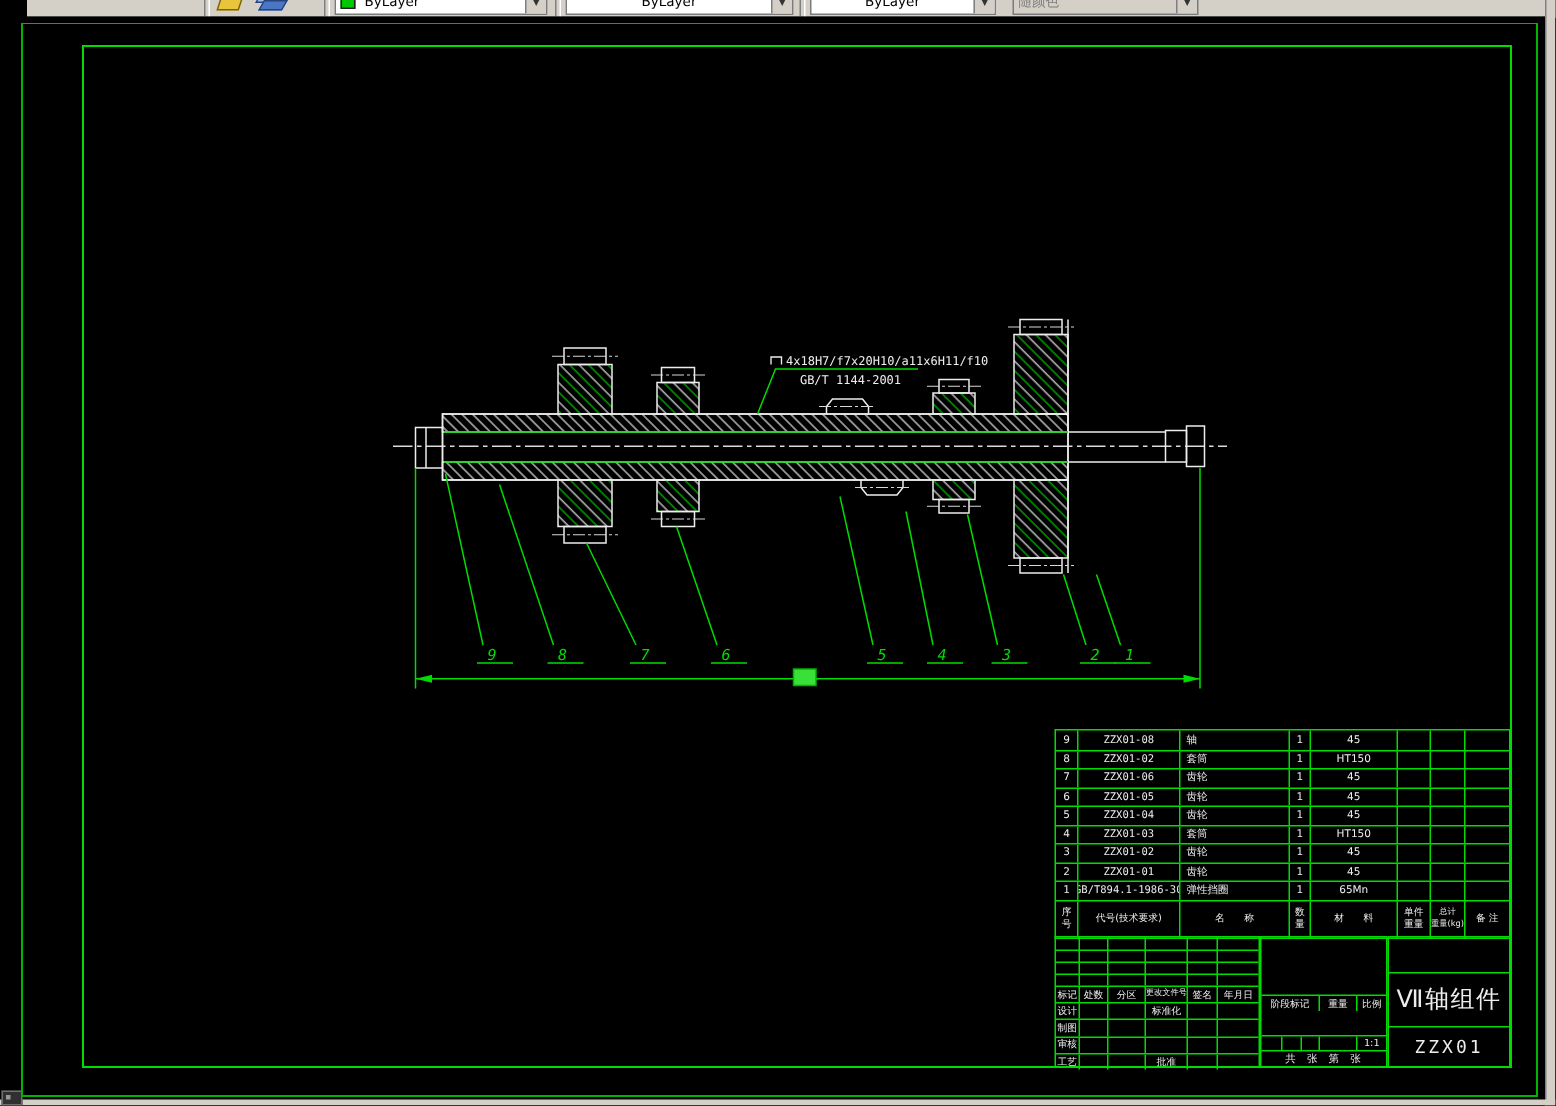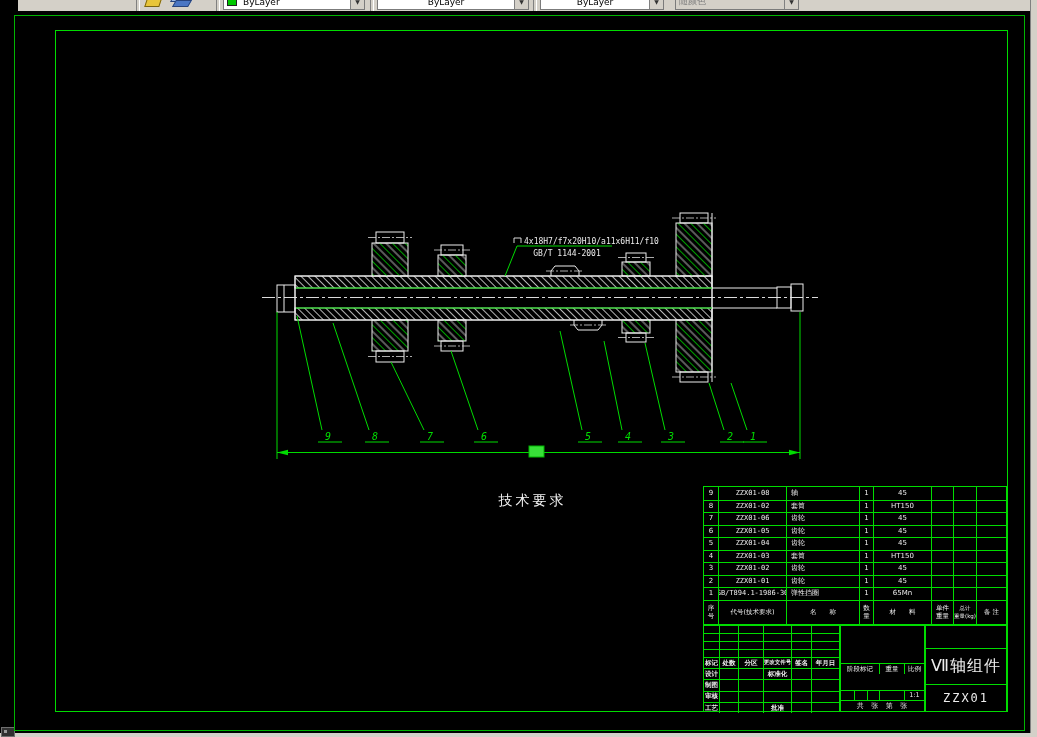--- a/index.html
+++ b/index.html
@@ -65,21 +65,21 @@
   .tbBlank{height:32px;
     background-image:
       linear-gradient(var(--g),var(--g)),linear-gradient(var(--g),var(--g)),
       linear-gradient(var(--g),var(--g)),linear-gradient(var(--g),var(--g)),
       linear-gradient(var(--g),var(--g)),
       linear-gradient(var(--g),var(--g)),linear-gradient(var(--g),var(--g)),
       linear-gradient(var(--g),var(--g));
     background-size:1px 100%,1px 100%,1px 100%,1px 100%,1px 100%,100% 1px,100% 1px,100% 1px;
     background-position:15px 0,34px 0,59px 0,87px 0,107px 0,0 8px,0 16px,0 24px;
     background-repeat:no-repeat;}
-  .tr5{display:flex;height:11.2px;border-top:1px solid var(--g);box-sizing:border-box;font-weight:bold;}
+  .tr5{display:flex;height:11.2px;border-top:1px solid var(--g);box-sizing:border-box;}
   .tr5>div{border-left:1px solid var(--g);box-sizing:border-box;display:flex;align-items:center;
            justify-content:center;font-size:6.5px;overflow:hidden;white-space:nowrap;line-height:1;}
   .tr5>div:first-child{border-left:none;}
   .k1{width:15px;} .k2{width:19px;} .k3{width:25px;} .k4{width:28px;} .k5{width:20px;} .k6{flex:1;}
   .f55{font-size:5.5px!important;}
 
   .tb-mid{left:840px;top:624px;width:85px;height:88px;display:flex;flex-direction:column;}
   .tm-blank{height:38px;}
   .tm-hdr,.tm-cells{display:flex;height:17px;border-top:1px solid var(--g);box-sizing:border-box;margin-top:16px;}
   .tm-hdr>div,.tm-cells>div{border-left:1px solid var(--g);box-sizing:border-box;display:flex;
@@ -252,21 +252,20 @@
     <g stroke="var(--g)" stroke-width="1" fill="none">
       <path d="M277 312 V459 M800 312 V459"></path>
       <path d="M277 452.5 H800"></path>
       <polygon points="277,452.5 288,449.8 288,455.2" fill="var(--g)" stroke="none"></polygon>
       <polygon points="800,452.5 789,449.8 789,455.2" fill="var(--g)" stroke="none"></polygon>
       <rect x="529" y="446" width="15" height="11" fill="#38e038" stroke="#00b400"></rect>
     </g>
   </svg>
 
   <div class="techreq">
-    <div class="t">技术要求</div>
   </div>
 
   <div class="plist">
     <div class="pr">
       <div class="c1">9</div>
       <div class="c2 code">ZZX01-08</div>
       <div class="c3">轴</div>
       <div class="c4">1</div>
       <div class="c5">45</div>
       <div class="c6"></div>

